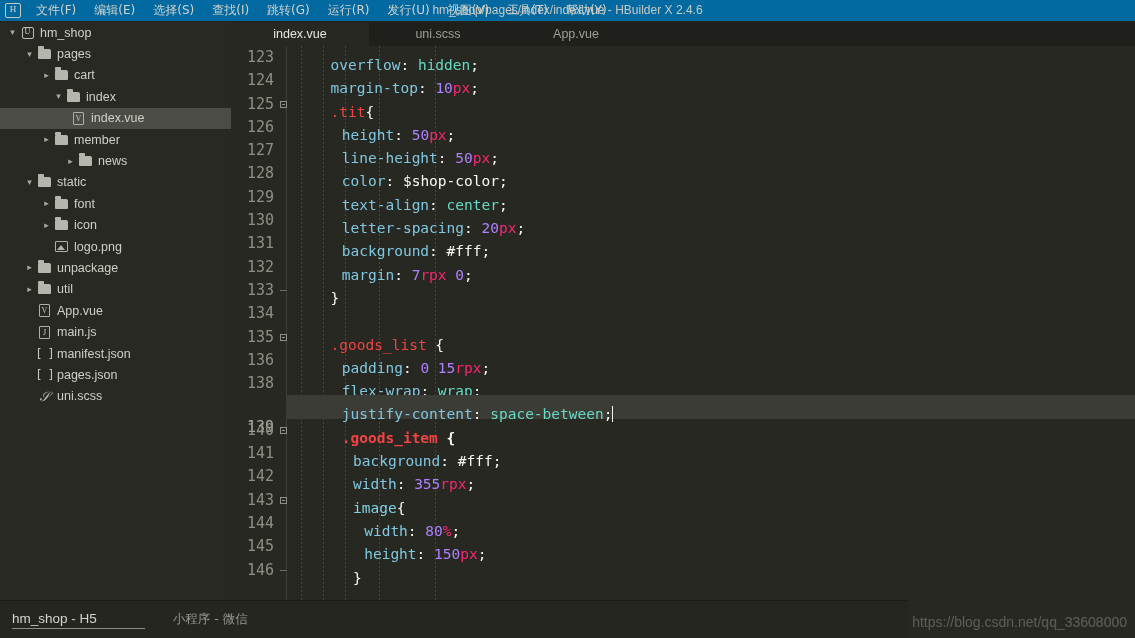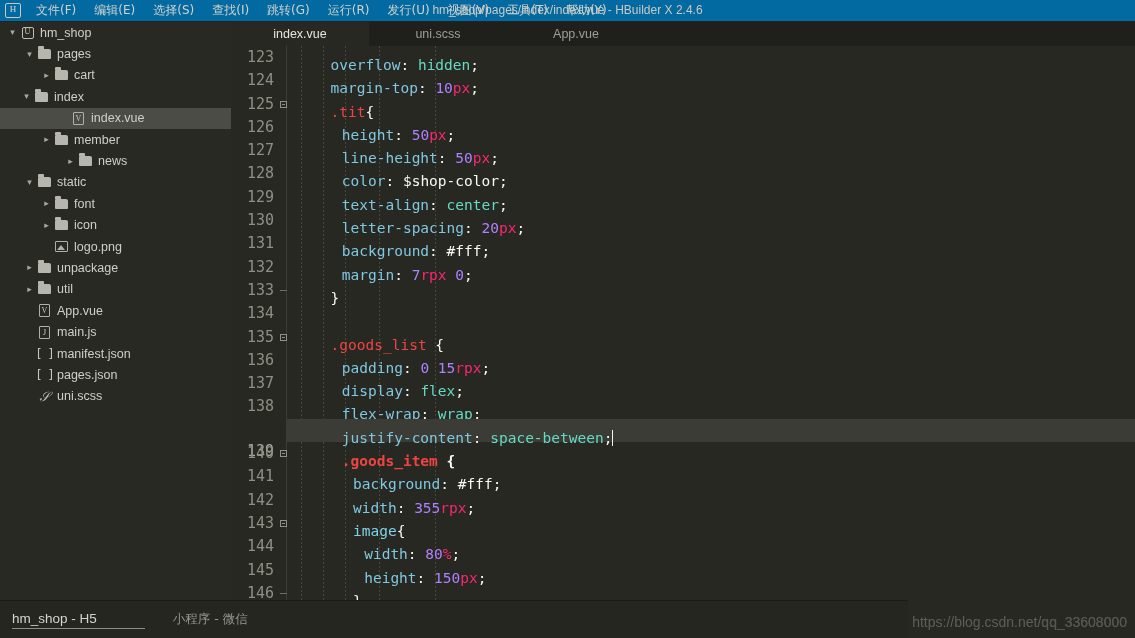--- a/index.html
+++ b/index.html
@@ -427,21 +427,21 @@
           </span>
           <span class="tree-label">pages</span>
         </div>
         <div class="tree-row" style="padding-left: 40px;">
           <span class="twisty closed"></span>
           <span class="t-icon">
             <span class="ic-folder"></span>
           </span>
           <span class="tree-label">cart</span>
         </div>
-        <div class="tree-row" style="padding-left: 20px;">
+        <div class="tree-row" style="padding-left: 52px;">
           <span class="twisty open"></span>
           <span class="t-icon">
             <span class="ic-folder"></span>
           </span>
           <span class="tree-label">index</span>
         </div>
         <div class="tree-row selected" style="padding-left: 57px;">
           <span class="twisty none"></span>
           <span class="t-icon">
             <span class="ic-vue"></span>
@@ -573,21 +573,20 @@
           <div class="line"><span class="lineno">127</span><span class="foldcol"></span><span class="code-text" style="padding-left: 44.8px;"><span class="k-prop">line-height</span><span class="k-punct">: </span><span class="k-num">50</span><span class="k-unit">px</span><span class="k-punct">;</span></span></div>
           <div class="line"><span class="lineno">128</span><span class="foldcol"></span><span class="code-text" style="padding-left: 44.8px;"><span class="k-prop">color</span><span class="k-punct">: </span><span class="k-var">$shop-color</span><span class="k-punct">;</span></span></div>
           <div class="line"><span class="lineno">129</span><span class="foldcol"></span><span class="code-text" style="padding-left: 44.8px;"><span class="k-prop">text-align</span><span class="k-punct">: </span><span class="k-val">center</span><span class="k-punct">;</span></span></div>
           <div class="line"><span class="lineno">130</span><span class="foldcol"></span><span class="code-text" style="padding-left: 44.8px;"><span class="k-prop">letter-spacing</span><span class="k-punct">: </span><span class="k-num">20</span><span class="k-unit">px</span><span class="k-punct">;</span></span></div>
           <div class="line"><span class="lineno">131</span><span class="foldcol"></span><span class="code-text" style="padding-left: 44.8px;"><span class="k-prop">background</span><span class="k-punct">: </span><span class="k-hex">#fff</span><span class="k-punct">;</span></span></div>
           <div class="line"><span class="lineno">132</span><span class="foldcol"></span><span class="code-text" style="padding-left: 44.8px;"><span class="k-prop">margin</span><span class="k-punct">: </span><span class="k-num">7</span><span class="k-unit">rpx</span><span class="k-punct"> </span><span class="k-num">0</span><span class="k-punct">;</span></span></div>
           <div class="line"><span class="lineno">133</span><span class="foldcol"><span class="fold-dash"></span></span><span class="code-text" style="padding-left: 33.6px;"><span class="k-punct">}</span></span></div>
           <div class="line"><span class="lineno">134</span><span class="foldcol"></span><span class="code-text" style="padding-left: 0px;"></span></div>
           <div class="line"><span class="lineno">135</span><span class="foldcol"><span class="fold-box"></span></span><span class="code-text" style="padding-left: 33.6px;"><span class="k-sel">.goods_list</span><span class="k-punct"> {</span></span></div>
           <div class="line"><span class="lineno">136</span><span class="foldcol"></span><span class="code-text" style="padding-left: 44.8px;"><span class="k-prop">padding</span><span class="k-punct">: </span><span class="k-num">0</span><span class="k-punct"> </span><span class="k-num">15</span><span class="k-unit">rpx</span><span class="k-punct">;</span></span></div>
-          <div class="line"><span class="lineno">137</span><span class="foldcol"></span><span class="code-text" style="padding-left: 44.8px;"><span class="k-prop">display</span><span class="k-punct">: </span><span class="k-val">flex</span><span class="k-punct">;</span></span></div>
           <div class="line"><span class="lineno">138</span><span class="foldcol"></span><span class="code-text" style="padding-left: 44.8px;"><span class="k-prop">flex-wrap</span><span class="k-punct">: </span><span class="k-val">wrap</span><span class="k-punct">;</span></span></div>
           <div class="line active"><div class="hl"></div><span class="lineno">139</span><span class="foldcol"></span><span class="code-text" style="padding-left: 44.8px;"><span class="k-prop">justify-content</span><span class="k-punct">: </span><span class="k-val">space-between</span><span class="k-punct">;</span><span class="cursor"></span></span></div>
           <div class="line"><span class="lineno">140</span><span class="foldcol"><span class="fold-box"></span></span><span class="code-text" style="padding-left: 44.8px; font-weight: bold;"><span class="k-sel">.goods_item</span><span class="k-punct"> {</span></span></div>
           <div class="line"><span class="lineno">141</span><span class="foldcol"></span><span class="code-text" style="padding-left: 56px;"><span class="k-prop">background</span><span class="k-punct">: </span><span class="k-hex">#fff</span><span class="k-punct">;</span></span></div>
           <div class="line"><span class="lineno">142</span><span class="foldcol"></span><span class="code-text" style="padding-left: 56px;"><span class="k-prop">width</span><span class="k-punct">: </span><span class="k-num">355</span><span class="k-unit">rpx</span><span class="k-punct">;</span></span></div>
           <div class="line"><span class="lineno">143</span><span class="foldcol"><span class="fold-box"></span></span><span class="code-text" style="padding-left: 56px;"><span class="k-tag">image</span><span class="k-punct">{</span></span></div>
           <div class="line"><span class="lineno">144</span><span class="foldcol"></span><span class="code-text" style="padding-left: 67.2px;"><span class="k-prop">width</span><span class="k-punct">: </span><span class="k-num">80</span><span class="k-unit">%</span><span class="k-punct">;</span></span></div>
           <div class="line"><span class="lineno">145</span><span class="foldcol"></span><span class="code-text" style="padding-left: 67.2px; text-align: right;"><span class="k-prop">height</span><span class="k-punct">: </span><span class="k-num">150</span><span class="k-unit">px</span><span class="k-punct">;</span></span></div>
           <div class="line"><span class="lineno">146</span><span class="foldcol"><span class="fold-dash"></span></span><span class="code-text" style="padding-left: 56px;"><span class="k-punct">}</span></span></div>
         </div>

